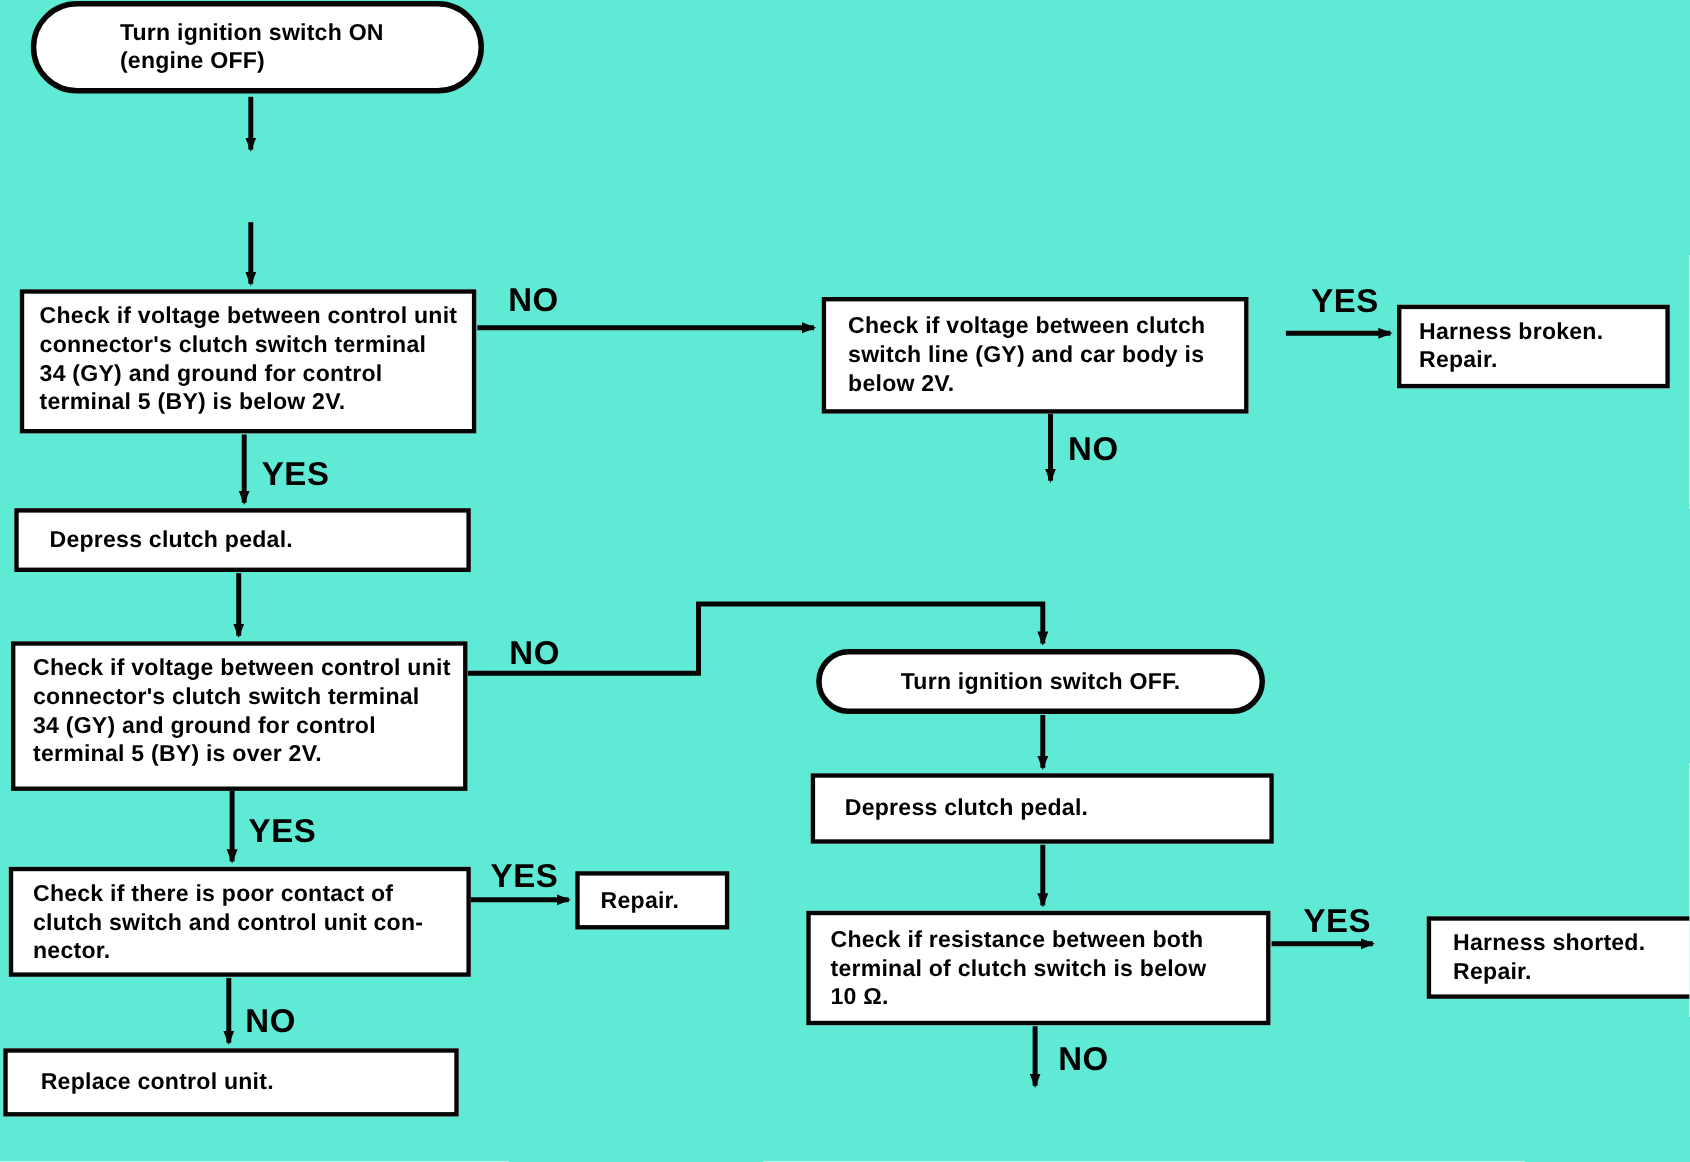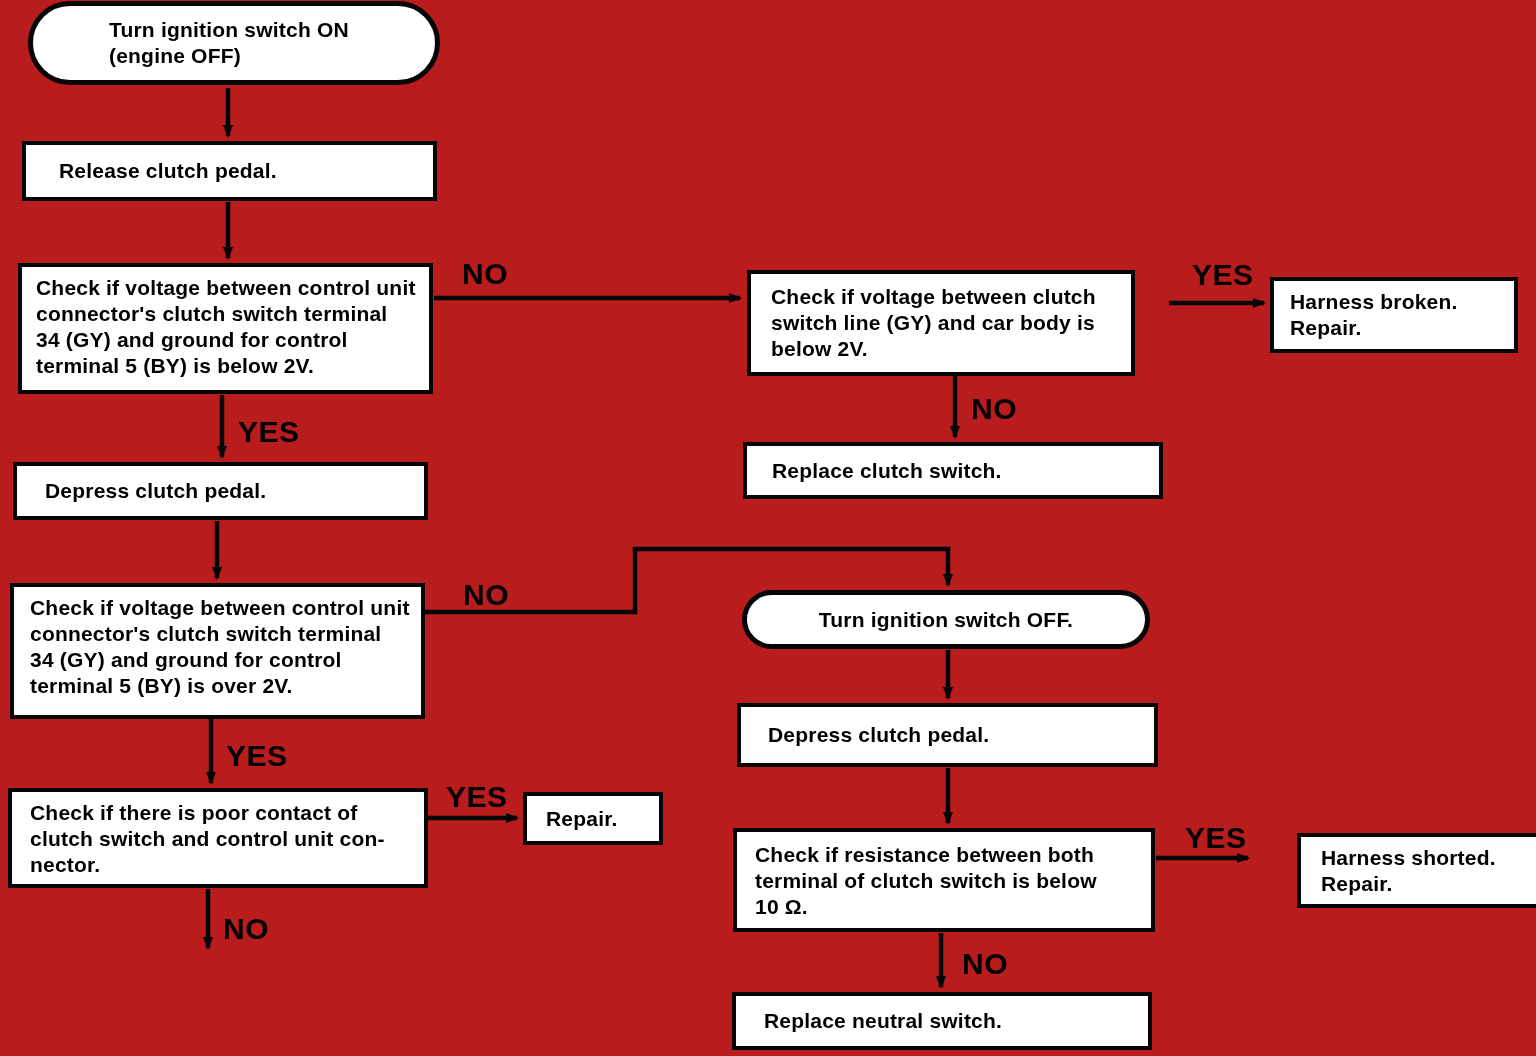--- a/index.html
+++ b/index.html
@@ -1,19 +1,19 @@
 <!DOCTYPE html>
 <html><head>
 <meta charset="utf-8">
 <style>
   html,body{margin:0;padding:0;background:#ffffff;}
   .canvas{
     position:relative;
     width:1536px;height:1056px;
-    background:#b91c1c;
+    background:#5eead4;
     font-family:"Liberation Sans","DejaVu Sans",sans-serif;
     color:#000;
     overflow:hidden;
   }
   .edges{position:absolute;left:0;top:0;width:1536px;height:1056px;}
   .edges polyline{fill:none;stroke:#050505;stroke-width:4.5;}
   .node{
     position:absolute;
     box-sizing:border-box;
     border:4px solid #050505;
@@ -59,62 +59,60 @@
     <polyline points="955,376 955,437" marker-end="url(#arrowhead)"></polyline>
     <polyline points="948,650 948,698" marker-end="url(#arrowhead)"></polyline>
     <polyline points="948,768 948,823" marker-end="url(#arrowhead)"></polyline>
     <polyline points="1156,858 1248,858" marker-end="url(#arrowhead)"></polyline>
     <polyline points="941,933 941,987" marker-end="url(#arrowhead)"></polyline>
   </svg>
 
   <div class="node terminal vcenter" style="left:28px;top:1px;width:412px;height:84px;padding-left:76px;">Turn ignition switch ON
 (engine OFF)</div>
 
-  <div class="node vcenter" style="left:22px;top:141px;width:415px;height:60px;padding-left:33px;">Release clutch pedal.</div>
 
   <div class="node" style="left:18px;top:263px;width:415px;height:131px;padding:8px 8px 0 14px;">Check if voltage between control unit
 connector's clutch switch terminal
 34 (GY) and ground for control
 terminal 5 (BY) is below 2V.</div>
 
   <div class="node vcenter" style="left:13px;top:462px;width:415px;height:58px;padding-left:28px;">Depress clutch pedal.</div>
 
   <div class="node" style="left:10px;top:583px;width:415px;height:136px;padding:8px 8px 0 16px;">Check if voltage between control unit
 connector's clutch switch terminal
 34 (GY) and ground for control
 terminal 5 (BY) is over 2V.</div>
 
   <div class="node" style="left:8px;top:788px;width:420px;height:100px;padding:8px 8px 0 18px;">Check if there is poor contact of
 clutch switch and control unit con-
 nector.</div>
 
   <div class="node vcenter" style="left:523px;top:792px;width:140px;height:53px;padding-left:19px;">Repair.</div>
 
+  <div class="node vcenter" style="left:3px;top:953px;width:414px;height:62px;padding-left:30px;">Replace control unit.</div>
 
   <div class="node" style="left:747px;top:270px;width:388px;height:106px;padding:10px 8px 0 20px;">Check if voltage between clutch
 switch line (GY) and car body is
 below 2V.</div>
 
   <div class="node vcenter" style="left:1270px;top:277px;width:248px;height:76px;padding-left:16px;">Harness broken.
 Repair.</div>
 
-  <div class="node vcenter" style="left:743px;top:442px;width:420px;height:57px;padding-left:25px;">Replace clutch switch.</div>
 
   <div class="node terminal oval-center" style="left:742px;top:590px;width:408px;height:59px;">Turn ignition switch OFF.</div>
 
   <div class="node vcenter" style="left:737px;top:703px;width:421px;height:64px;padding-left:27px;">Depress clutch pedal.</div>
 
   <div class="node" style="left:733px;top:828px;width:422px;height:104px;padding:10px 8px 0 18px;">Check if resistance between both
 terminal of clutch switch is below
 10 Ω.</div>
 
   <div class="node vcenter" style="left:1297px;top:833px;width:250px;height:75px;padding-left:20px;">Harness shorted.
 Repair.</div>
 
-  <div class="node vcenter" style="left:732px;top:992px;width:420px;height:58px;padding-left:28px;">Replace neutral switch.</div>
 
   <span class="edge-label" style="left:462px;top:263px;">NO</span>
   <span class="edge-label" style="left:238px;top:421px;">YES</span>
   <span class="edge-label" style="left:463px;top:584px;">NO</span>
   <span class="edge-label" style="left:226px;top:745px;">YES</span>
   <span class="edge-label" style="left:446px;top:786px;">YES</span>
   <span class="edge-label" style="left:223px;top:918px;">NO</span>
   <span class="edge-label" style="left:1192px;top:264px;">YES</span>
   <span class="edge-label" style="left:971px;top:398px;">NO</span>
   <span class="edge-label" style="left:1185px;top:827px;">YES</span>

